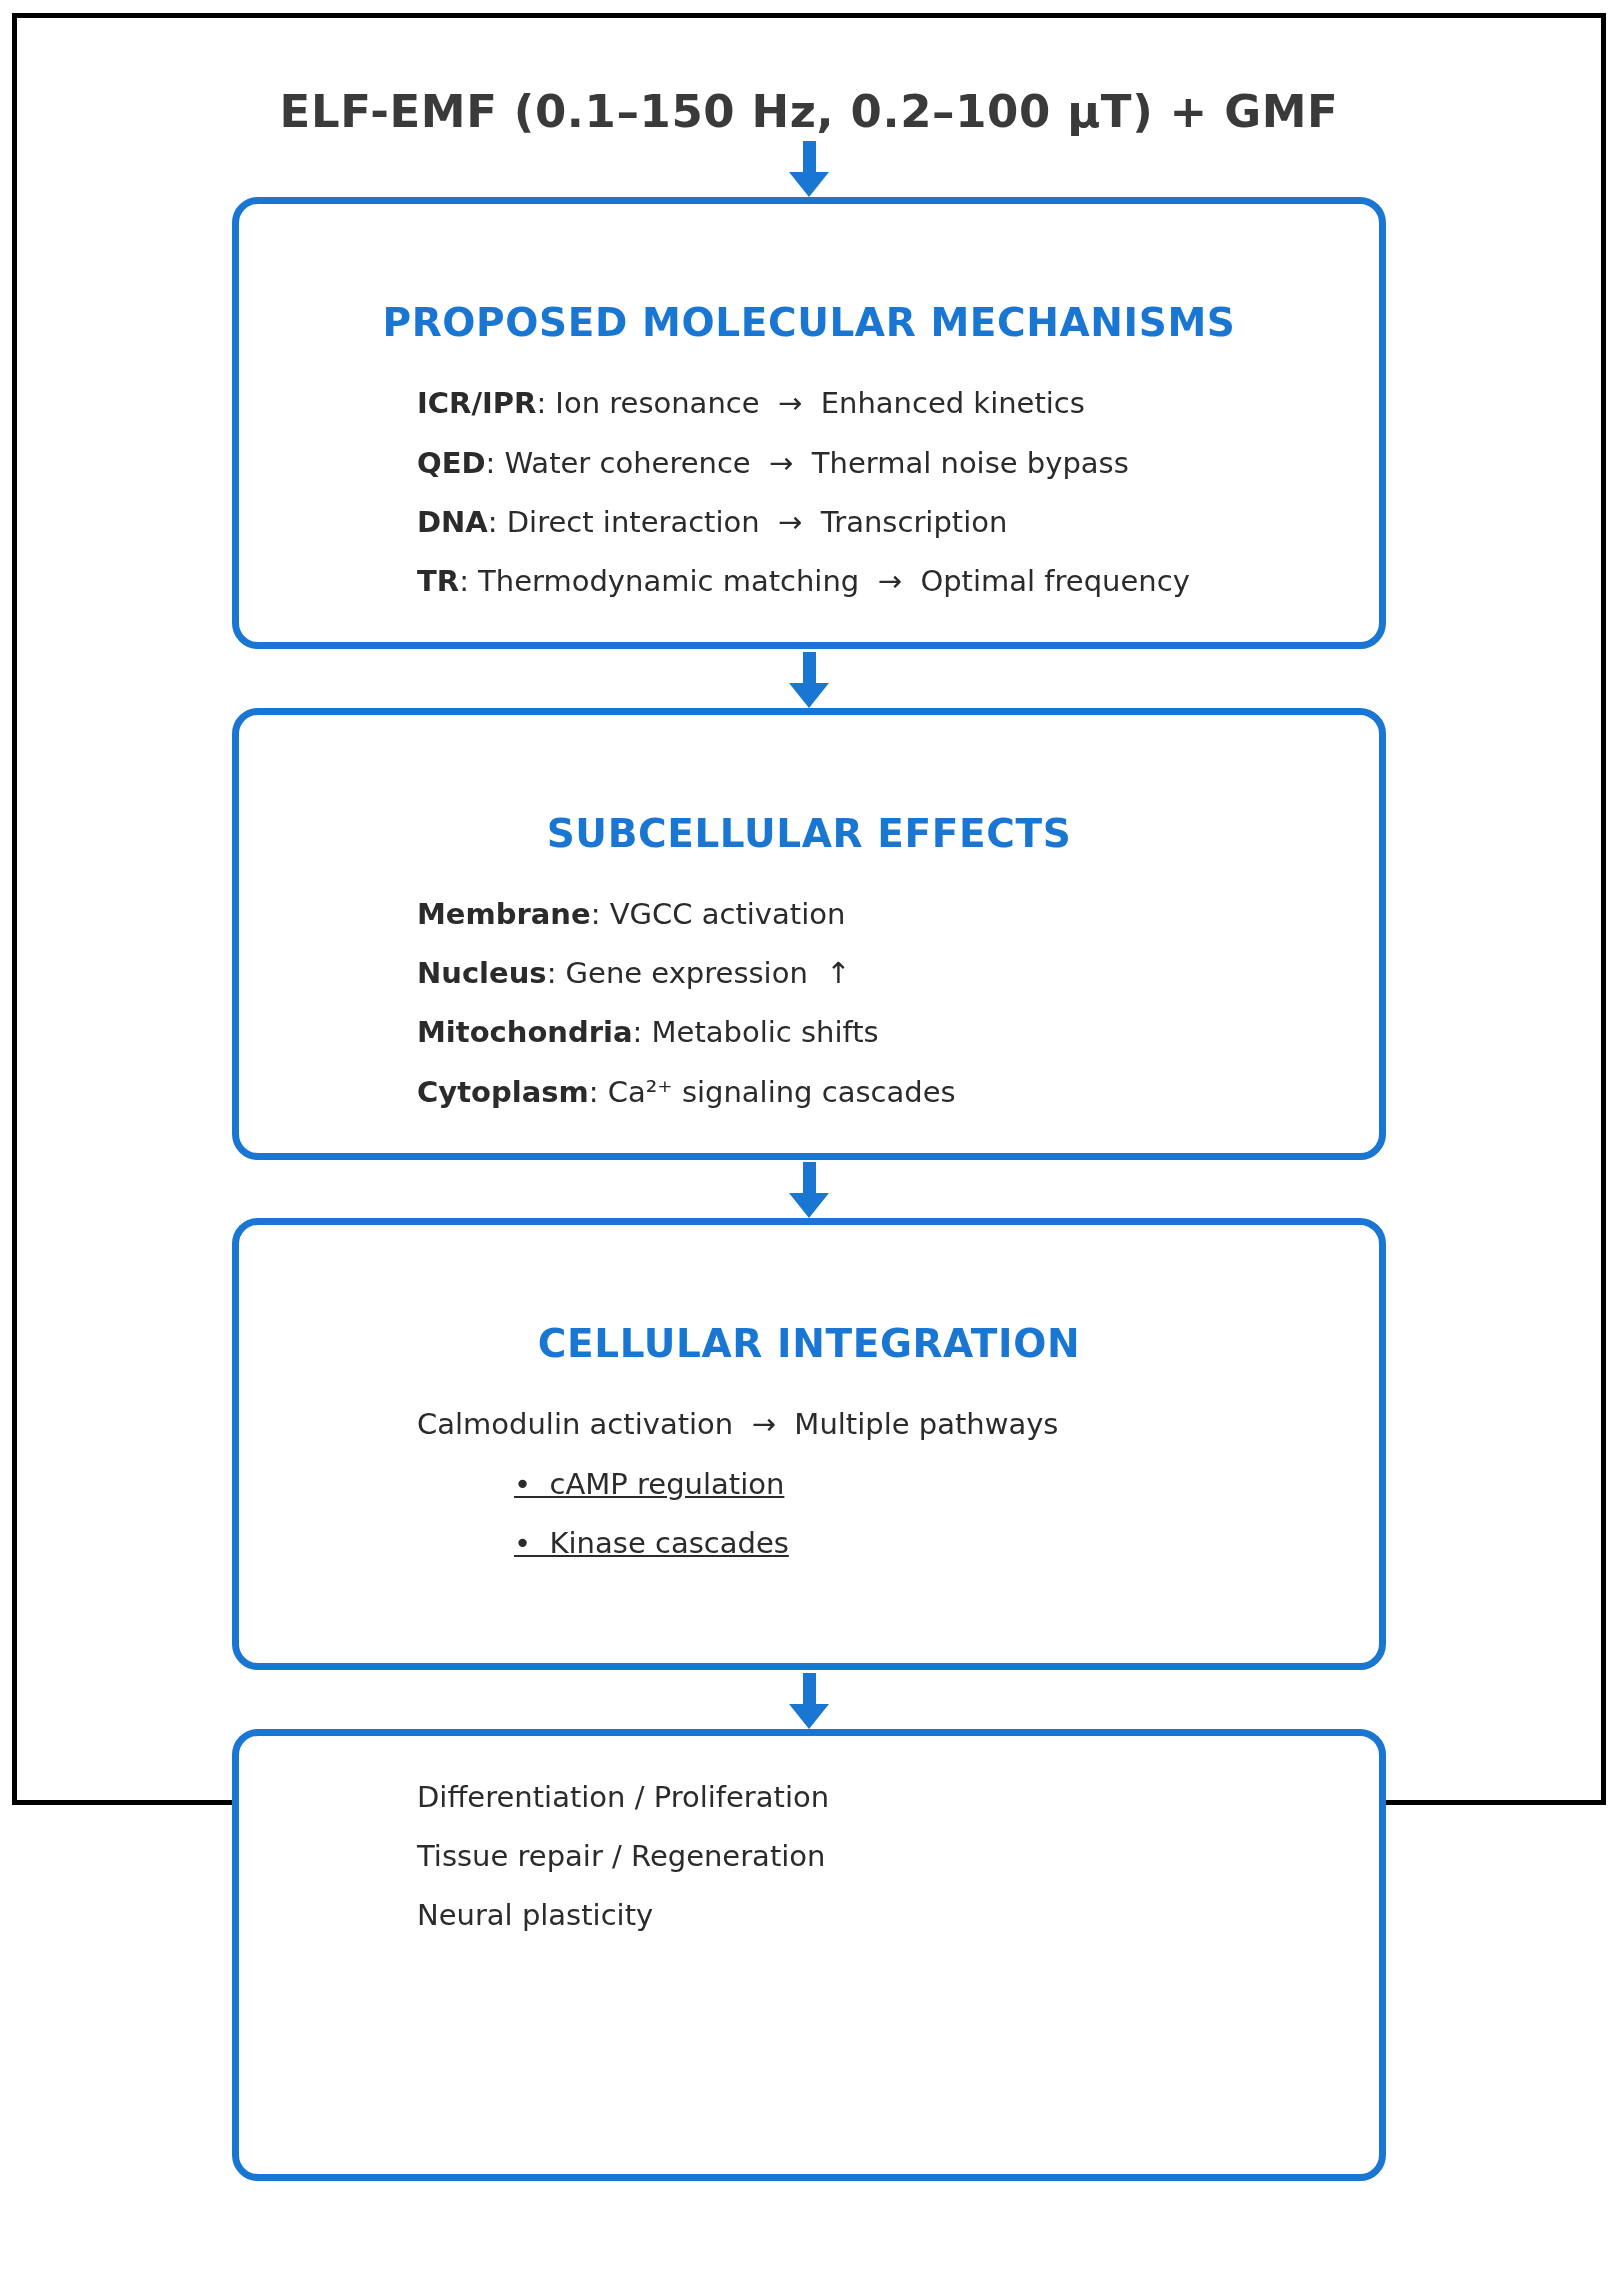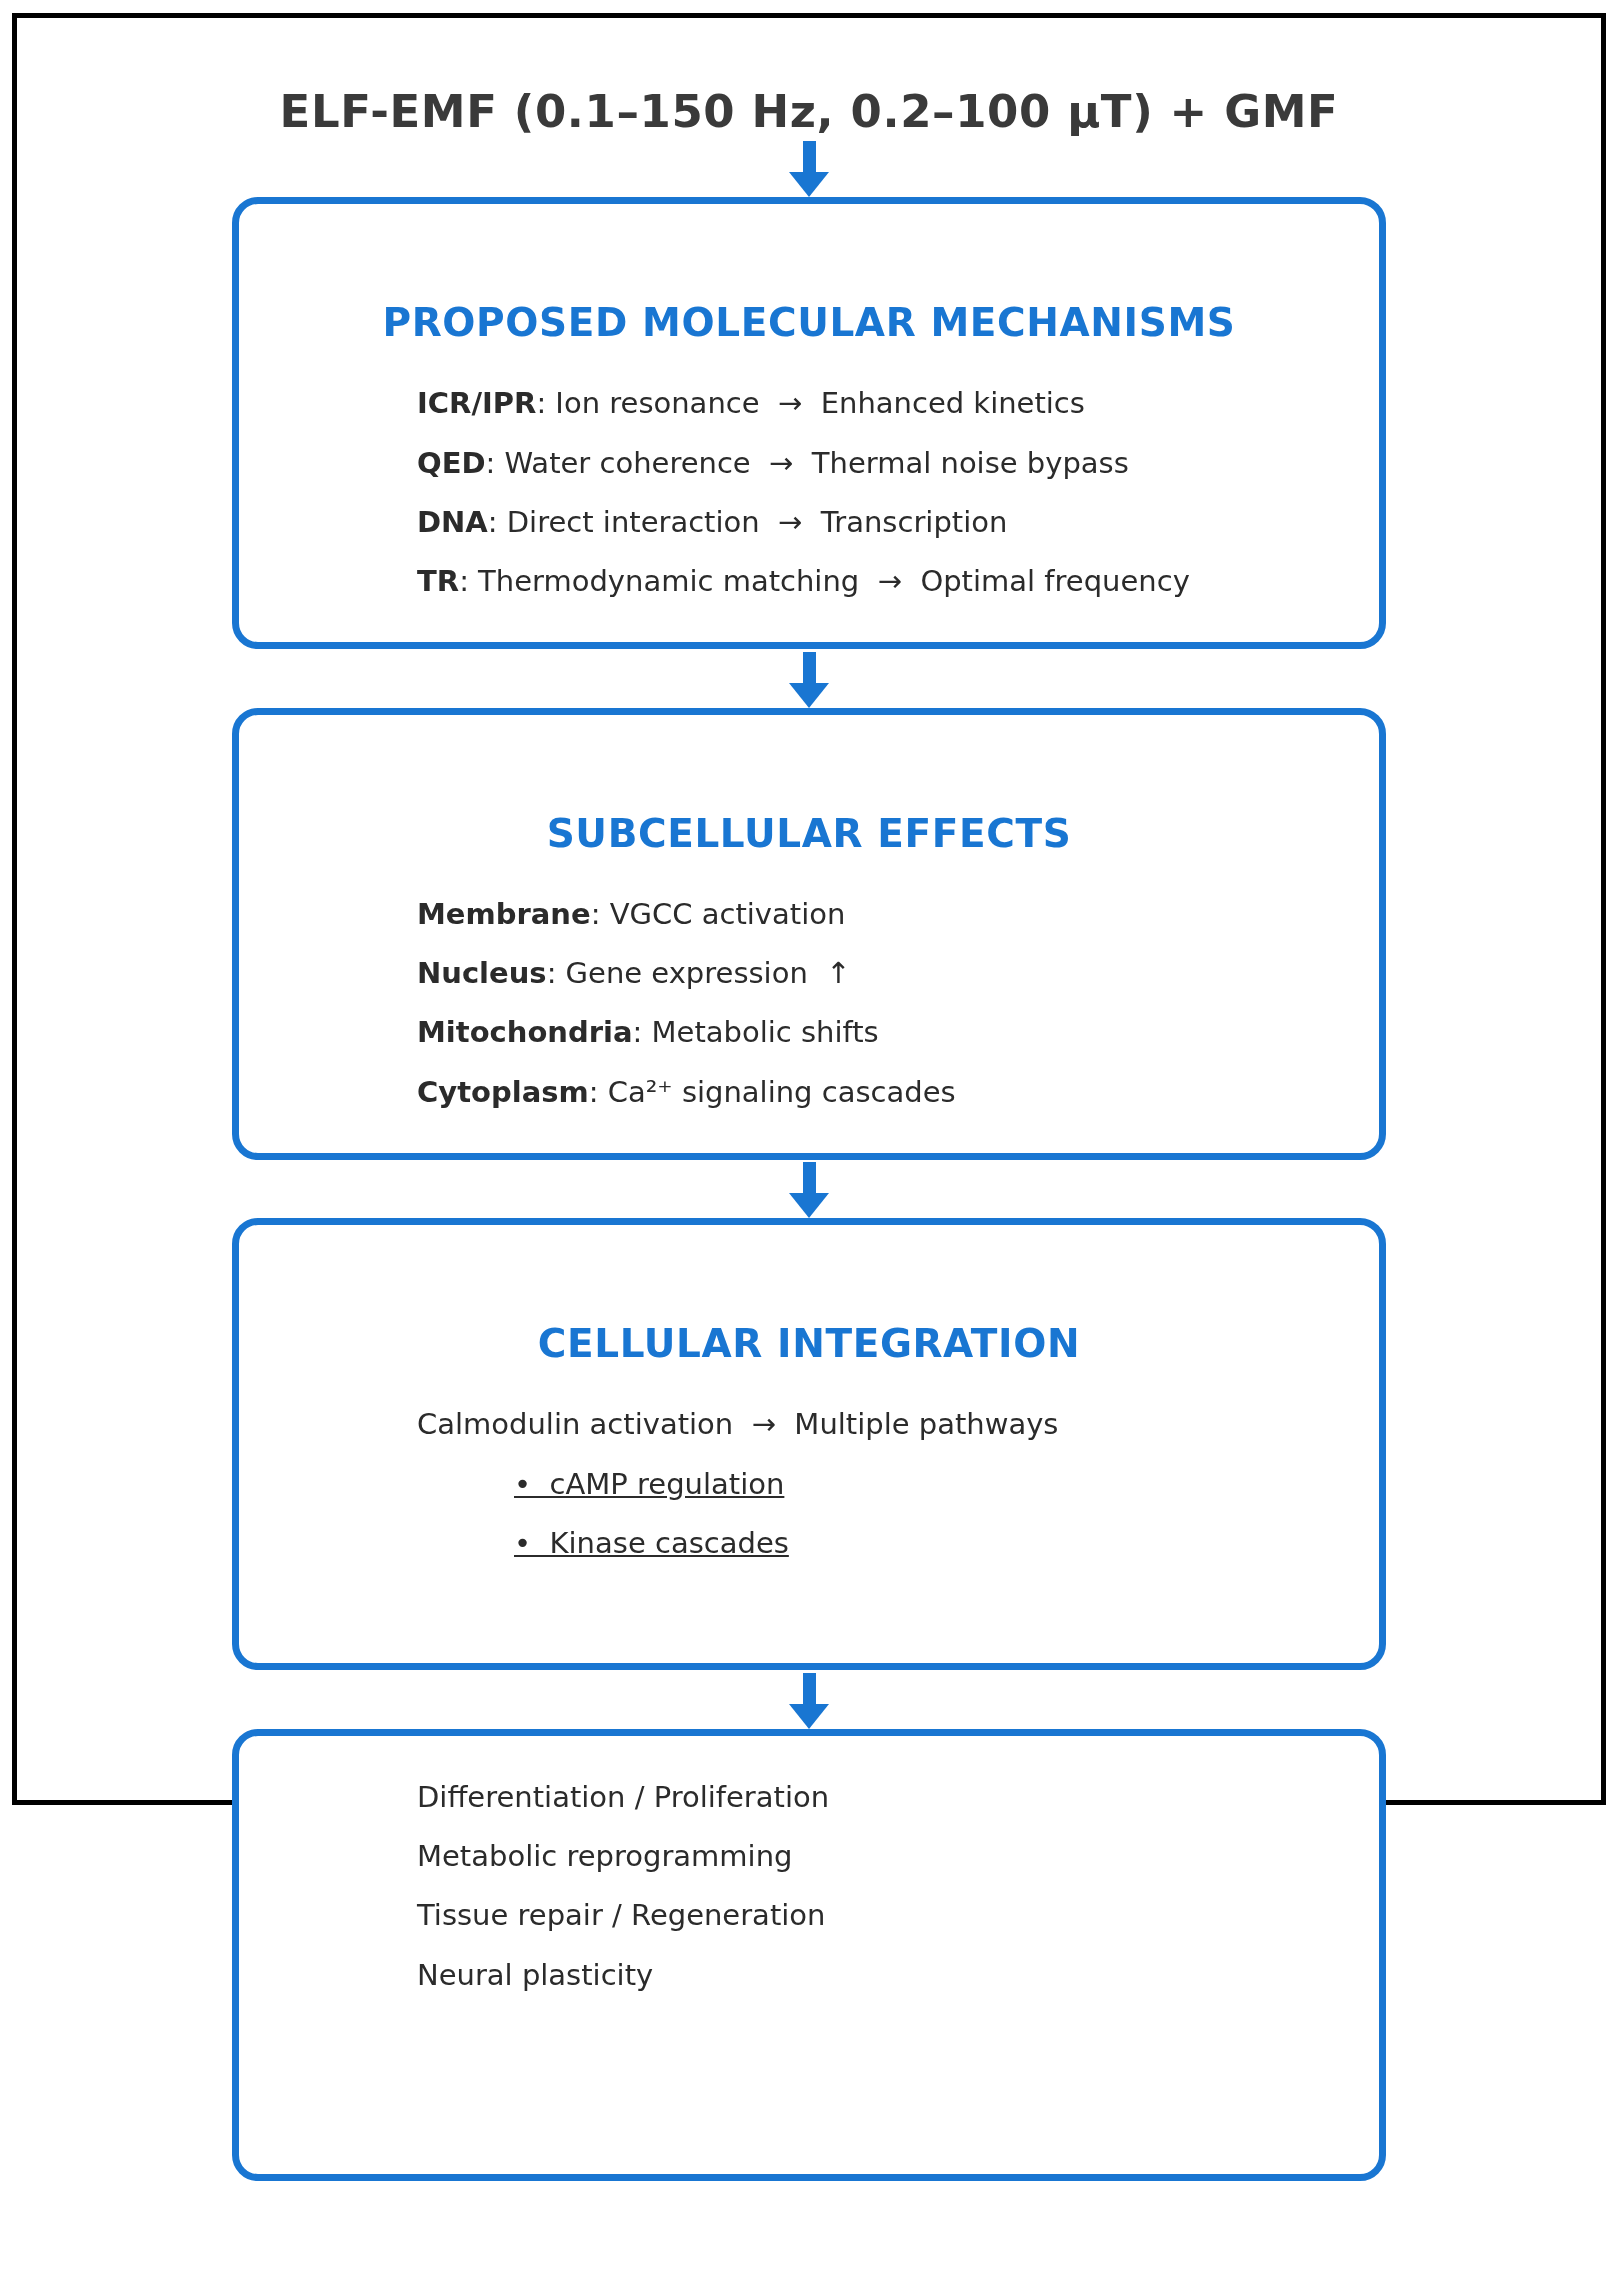--- a/index.html
+++ b/index.html
@@ -136,20 +136,19 @@
   </div>
 
   <div class="flow-arrow">
     <div class="stem"></div>
     <div class="head"></div>
   </div>
 
   <div class="box">
     <div class="box-lines">
       <div class="line"><span class="lbl"></span><span>Differentiation / Proliferation</span></div>
-      <div class="line"><span class="lbl"></span><span>Metabolic reprogramming</span></div>
       <div class="line"><span class="lbl"></span><span>Tissue repair / Regeneration</span></div>
       <div class="line"><span class="lbl"></span><span>Neural plasticity</span></div>
     </div>
   </div>
 
 </div>
 
 
 </body></html>

